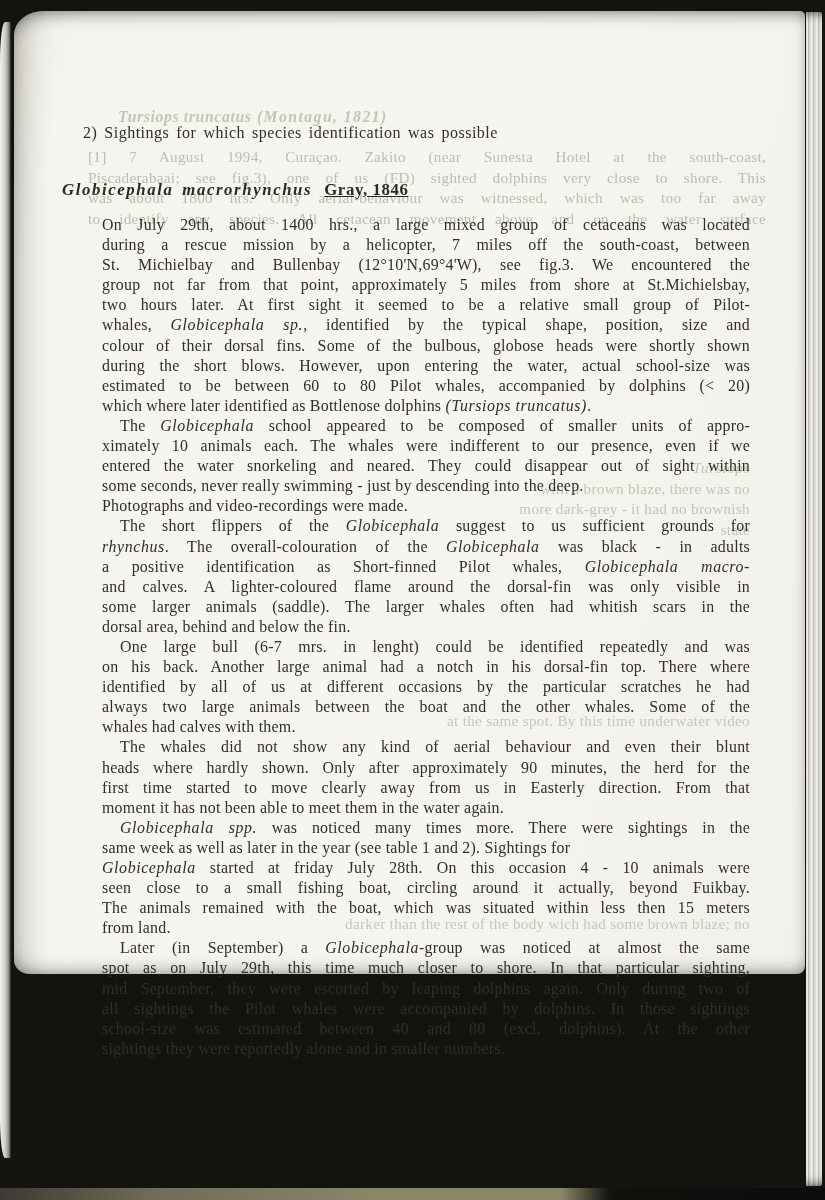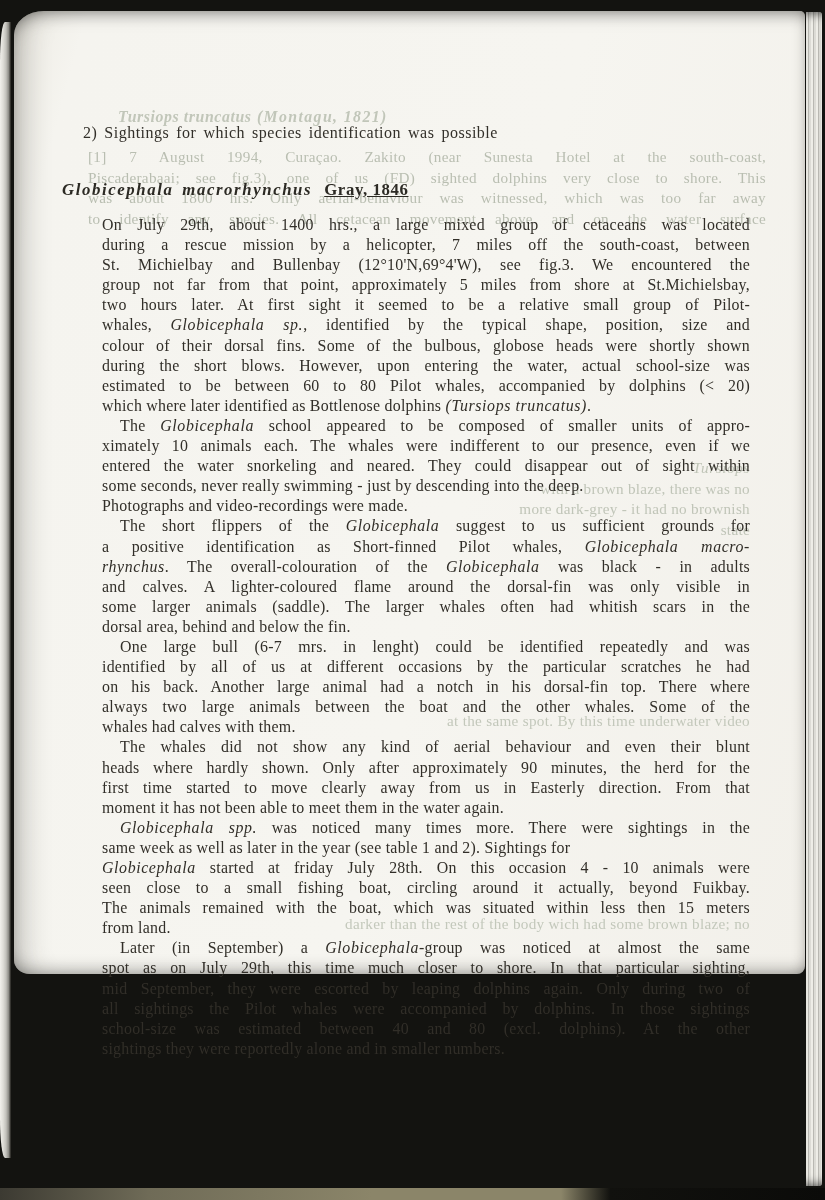--- a/index.html
+++ b/index.html
@@ -110,28 +110,28 @@
       <div class="line j">colour of their dorsal fins. Some of the bulbous, globose heads were shortly shown</div>
       <div class="line j">during the short blows. However, upon entering the water, actual school-size was</div>
       <div class="line j">estimated to be between 60 to 80 Pilot whales, accompanied by dolphins (&lt; 20)</div>
       <div class="line">which where later identified as Bottlenose dolphins <em>(Tursiops truncatus)</em>.</div>
       <div class="line j ind">The <em>Globicephala</em> school appeared to be composed of smaller units of appro-</div>
       <div class="line j">ximately 10 animals each. The whales were indifferent to our presence, even if we</div>
       <div class="line j">entered the water snorkeling and neared. They could disappear out of sight within</div>
       <div class="line">some seconds, never really swimming - just by descending into the deep.</div>
       <div class="line">Photographs and video-recordings were made.</div>
       <div class="line j ind">The short flippers of the <em>Globicephala</em> suggest to us sufficient grounds for</div>
+      <div class="line j"><em>rhynchus</em>. The overall-colouration of the <em>Globicephala</em> was black - in adults</div>
       <div class="line j">a positive identification as Short-finned Pilot whales, <em>Globicephala macro-</em></div>
-      <div class="line j"><em>rhynchus</em>. The overall-colouration of the <em>Globicephala</em> was black - in adults</div>
       <div class="line j">and calves. A lighter-coloured flame around the dorsal-fin was only visible in</div>
       <div class="line j">some larger animals (saddle). The larger whales often had whitish scars in the</div>
       <div class="line">dorsal area, behind and below the fin.</div>
       <div class="line j ind">One large bull (6-7 mrs. in lenght) could be identified repeatedly and was</div>
+      <div class="line j">on his back. Another large animal had a notch in his dorsal-fin top. There where</div>
       <div class="line j">identified by all of us at different occasions by the particular scratches he had</div>
-      <div class="line j">on his back. Another large animal had a notch in his dorsal-fin top. There where</div>
       <div class="line j">always two large animals between the boat and the other whales. Some of the</div>
       <div class="line">whales had calves with them.</div>
       <div class="line j ind">The whales did not show any kind of aerial behaviour and even their blunt</div>
       <div class="line j">heads where hardly shown. Only after approximately 90 minutes, the herd for the</div>
       <div class="line j">first time started to move clearly away from us in Easterly direction. From that</div>
       <div class="line">moment it has not been able to meet them in the water again.</div>
       <div class="line j ind"><em>Globicephala spp.</em> was noticed many times more. There were sightings in the</div>
       <div class="line">same week as well as later in the year (see table 1 and 2). Sightings for</div>
       <div class="line j"><em>Globicephala</em> started at friday July 28th. On this occasion 4 - 10 animals were</div>
       <div class="line j">seen close to a small fishing boat, circling around it actually, beyond Fuikbay.</div>

